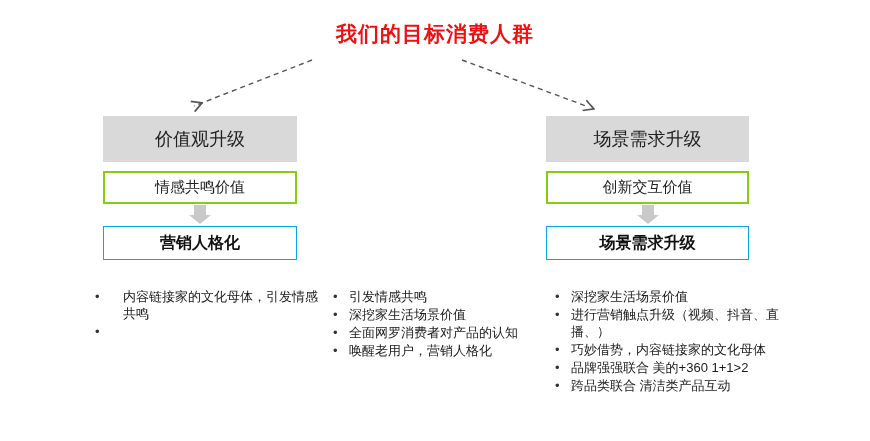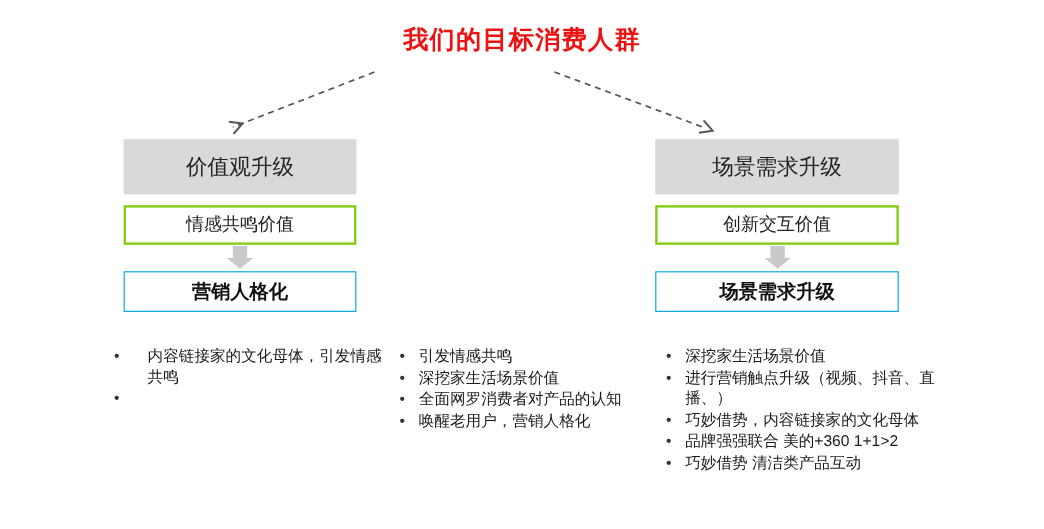--- a/index.html
+++ b/index.html
@@ -245,17 +245,17 @@
     <div class="bullet-row">
       <span class="bullet-dot">•</span>
       <span class="bullet-text">巧妙借势，内容链接家的文化母体</span>
     </div>
     <div class="bullet-row">
       <span class="bullet-dot">•</span>
       <span class="bullet-text">品牌强强联合 美的+360 1+1&gt;2</span>
     </div>
     <div class="bullet-row">
       <span class="bullet-dot">•</span>
-      <span class="bullet-text">巧妙借势 清洁类产品互动</span>
+      <span class="bullet-text">跨品类联合 清洁类产品互动</span>
     </div>
   </div>
 
 </div>
 
 </body></html>

